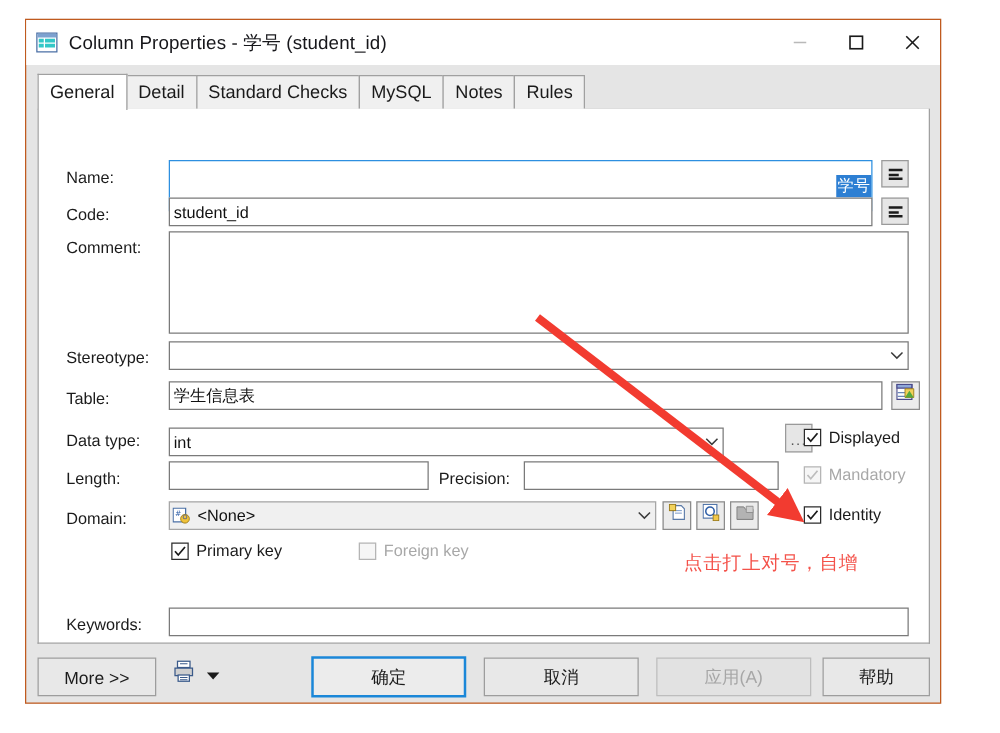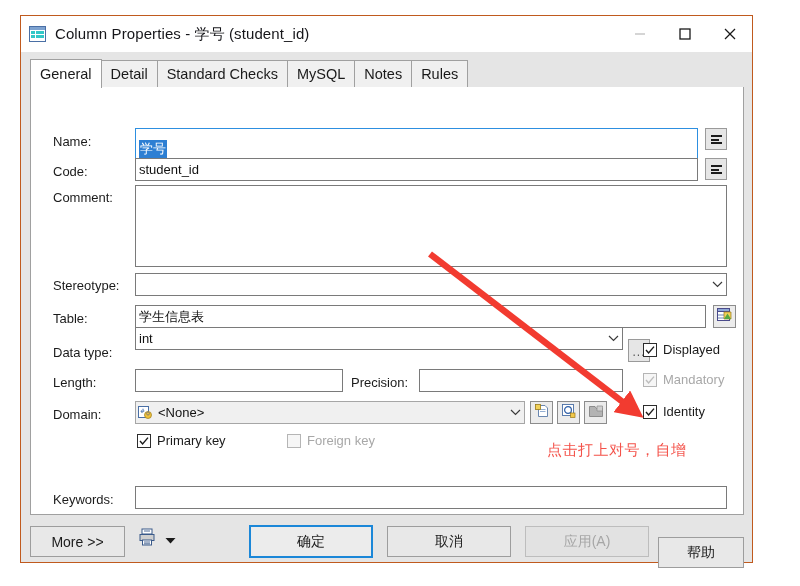--- a/index.html
+++ b/index.html
@@ -350,21 +350,21 @@
         <span>Notes</span>
       </div>
     <div class="tab">
         <span>Rules</span>
       </div>
   </div>
 
   <div id="tabpage">
 
     <div class="lbl" style="left:22px; top:47px;">Name:</div>
-    <div class="tb focused" style="left:104px; top:41px; width:563px; height:41px;">
+    <div class="tb focused" style="left:104px; top:41px; width:563px; height:41px;justify-content:flex-end;">
       <span class="sel-text">学号</span>
     </div>
     <div class="eqbtn" style="left:674px; top:41px;">
       <span class="glyph">
         <i style="top:0px; width:11px;"></i>
         <i style="top:4px; width:8px;"></i>
         <i style="top:7px; width:11px;"></i>
       </span>
     </div>
 
@@ -406,21 +406,21 @@
           <rect x="0.5" y="0.5" width="12" height="3" fill="#8fa8d8" stroke="#4a4a8a"></rect>
           <line x1="1" y1="7" x2="12" y2="7" stroke="#6a86b8" stroke-width="1"></line>
           <line x1="1" y1="10" x2="12" y2="10" stroke="#6a86b8" stroke-width="1"></line>
           <polygon points="7,4 14,4 14,11 7,11" fill="#f2d05a" stroke="#9a7a18" stroke-width="0.7"></polygon>
           <polygon points="7,11 10.5,5.5 14,11" fill="#55a83f"></polygon>
         </svg>
       </span>
     </div>
 
     <div class="lbl" style="left:22px; top:258px;">Data type:</div>
-    <div class="tb" style="left:104px; top:240px; width:488px; height:23px; padding-right:18px;">
+    <div class="tb" style="left:104px; top:255px; width:444px; height:23px; padding-right:18px;">
       <span>int</span>
       <span class="caret">
         <svg width="11" height="7" viewBox="0 0 11 7">
             <polyline points="1,1 5.5,5.5 10,1" fill="none" stroke="#3a3a3a" stroke-width="1.2"></polyline>
           </svg>
       </span>
     </div>
     <div class="dotsbtn" style="left:597px; top:252px; height:23px;">
       <span>...</span>
     </div>
@@ -550,21 +550,21 @@
 
     <div class="btn default" style="left:228px; top:6px; width:124px; height:33px;">
       <span>确定</span>
     </div>
     <div class="btn" style="left:366px; top:7px; width:124px;">
       <span>取消</span>
     </div>
     <div class="btn disabled" style="left:504px; top:7px; width:124px;">
       <span>应用(A)</span>
     </div>
-    <div class="btn" style="left:637px; top:18px; width:86px;">
+    <div class="btn" style="left:637px; top:7px; width:86px;">
       <span>帮助</span>
     </div>
   </div>
 
 </div>
 
 <div id="overlay">
   <svg width="800" height="586" style="position:absolute; left:0; top:0;">
     <defs>
       <marker id="arrowhead" markerWidth="4.2" markerHeight="4.2" refX="1.2" refY="2.1" orient="auto">

